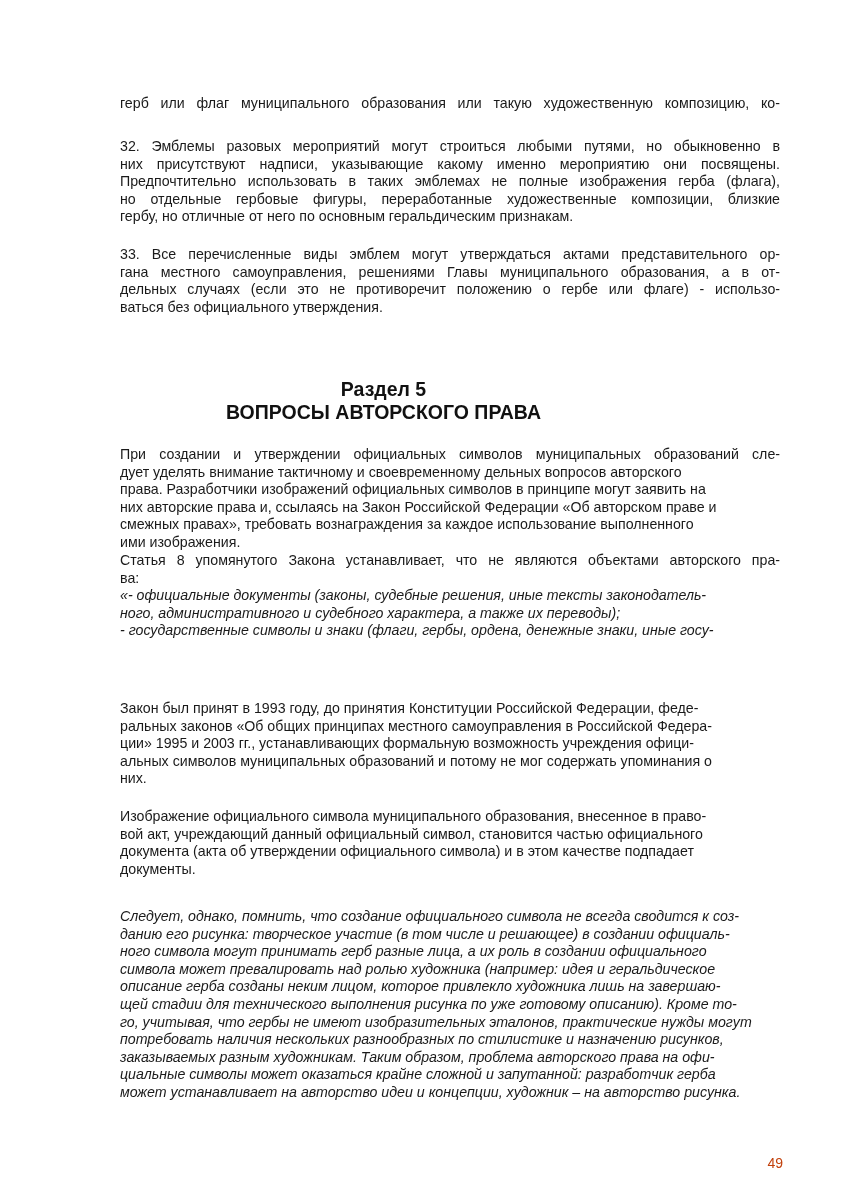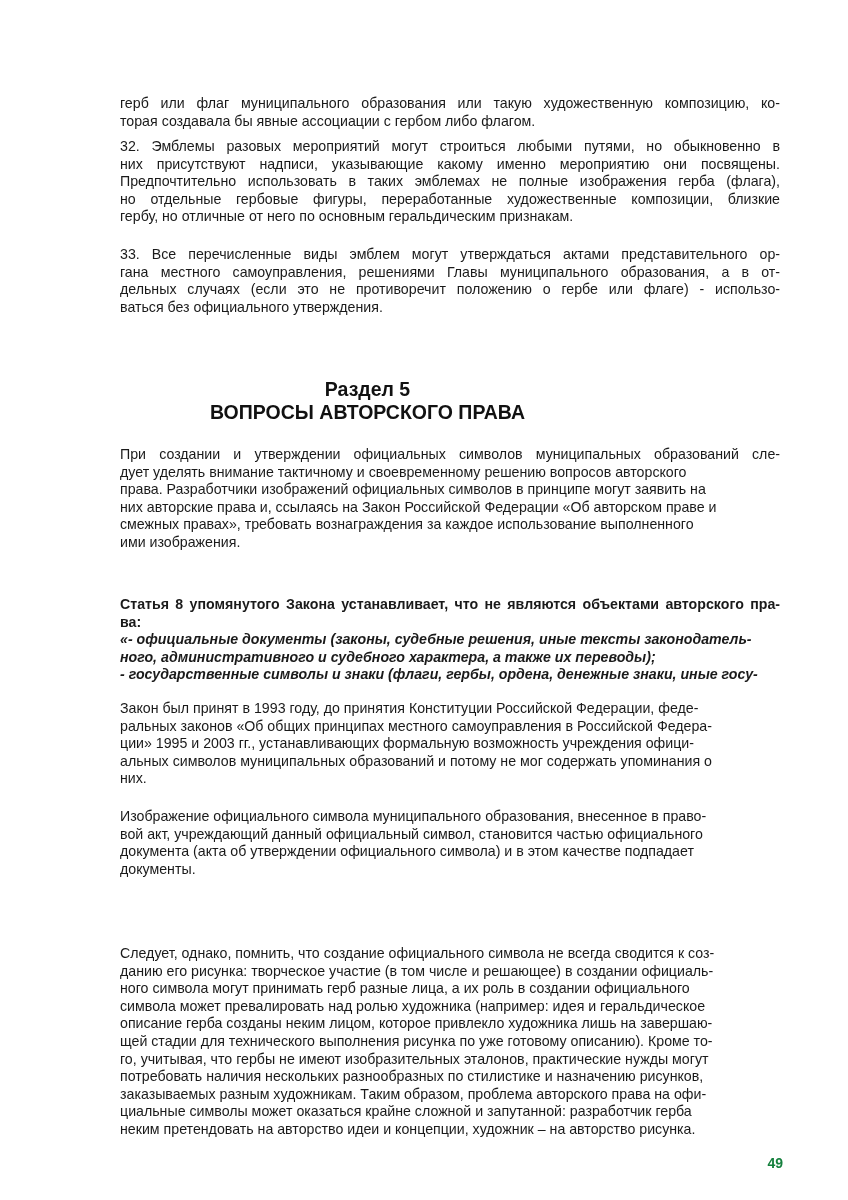--- a/index.html
+++ b/index.html
@@ -2,33 +2,32 @@
 <html><head>
 <meta charset="utf-8">
 <style>
   html, body { margin: 0; padding: 0; background: #ffffff; }
   body { width: 848px; height: 1200px; position: relative; overflow: hidden;
          font-family: "Liberation Sans", sans-serif; color: #1a1a1a; }
   .page { position: absolute; left: 0; top: 0; width: 848px; height: 1200px; }
   .block { position: absolute; left: 120px; width: 660px; font-size: 14.2px; line-height: 17.6px; }
   .line { display: block; white-space: nowrap; }
   .jl { display: block; text-align: justify; text-align-last: justify; white-space: normal; }
-  .heading { position: absolute; left: 0; width: 735px; text-align: center; font-weight: bold;
+  .heading { position: absolute; left: 16px; width: 735px; text-align: center; font-weight: bold;
              font-size: 19.5px; line-height: 22px; color: #111; }
   .italic { font-style: italic; }
-  .pagenum { position: absolute; right: 65px; top: 1155px; font-size: 14px; color: #15803d; font-weight: bold; }
+  .pagenum { position: absolute; right: 65px; top: 1155px; font-size: 14px; color: #c2410c; }
 </style>
 </head>
 <body>
 
 <div class="page">
 
   <div class="block" style="top:95px;">
     <span class="jl">герб или флаг муниципального образования или такую художественную композицию, ко-</span>
-    <span class="line">торая создавала бы явные ассоциации с гербом либо флагом.</span>
   </div>
 
   <div class="block" style="top:138px;">
     <span class="jl">32. Эмблемы разовых мероприятий могут строиться любыми путями, но обыкновенно в</span>
     <span class="jl">них присутствуют надписи, указывающие какому именно мероприятию они посвящены.</span>
     <span class="jl">Предпочтительно использовать в таких эмблемах не полные изображения герба (флага),</span>
     <span class="jl">но отдельные гербовые фигуры, переработанные художественные композиции, близкие</span>
     <span class="line">гербу, но отличные от него по основным геральдическим признакам.</span>
   </div>
 
@@ -37,28 +36,28 @@
     <span class="jl">гана местного самоуправления, решениями Главы муниципального образования, а в от-</span>
     <span class="jl">дельных случаях (если это не противоречит положению о гербе или флаге) - использо-</span>
     <span class="line">ваться без официального утверждения.</span>
   </div>
 
   <div class="heading" style="top:378px;">Раздел 5</div>
   <div class="heading" style="top:401px;">ВОПРОСЫ АВТОРСКОГО ПРАВА</div>
 
   <div class="block" style="top:446px;">
     <span class="jl">При создании и утверждении официальных символов муниципальных образований сле-</span>
-    <span class="line">дует уделять внимание тактичному и своевременному решению вопросов авторского</span>
+    <span class="line">дует уделять внимание тактичному и своевременному дельных вопросов авторского</span>
     <span class="line">права. Разработчики изображений официальных символов в принципе могут заявить на</span>
     <span class="line">них авторские права и, ссылаясь на Закон Российской Федерации «Об авторском праве и</span>
     <span class="line">смежных правах», требовать вознаграждения за каждое использование выполненного</span>
     <span class="line">ими изображения.</span>
   </div>
 
-  <div class="block" style="top:596px;font-weight:bold;">
+  <div class="block" style="top:552px;">
     <span class="jl">Статья 8 упомянутого Закона устанавливает, что не являются объектами авторского пра-</span>
     <span class="line">ва:</span>
     <span class="line italic">«- официальные документы (законы, судебные решения, иные тексты законодатель-</span>
     <span class="line italic">ного, административного и судебного характера, а также их переводы);</span>
     <span class="line italic">- государственные символы и знаки (флаги, гербы, ордена, денежные знаки, иные госу-</span>
   </div>
 
   <div class="block" style="top:700px;">
     <span class="line">Закон был принят в 1993 году, до принятия Конституции Российской Федерации, феде-</span>
     <span class="line">ральных законов «Об общих принципах местного самоуправления в Российской Федера-</span>
@@ -67,28 +66,28 @@
     <span class="line">них.</span>
   </div>
 
   <div class="block" style="top:808px;">
     <span class="line">Изображение официального символа муниципального образования, внесенное в право-</span>
     <span class="line">вой акт, учреждающий данный официальный символ, становится частью официального</span>
     <span class="line">документа (акта об утверждении официального символа) и в этом качестве подпадает</span>
     <span class="line">документы.</span>
   </div>
 
-  <div class="block" style="top:945px;">
+  <div class="block" style="top:908px;font-style:italic;">
     <span class="line">Следует, однако, помнить, что создание официального символа не всегда сводится к соз-</span>
     <span class="line">данию его рисунка: творческое участие (в том числе и решающее) в создании официаль-</span>
     <span class="line">ного символа могут принимать герб разные лица, а их роль в создании официального</span>
     <span class="line">символа может превалировать над ролью художника (например: идея и геральдическое</span>
     <span class="line">описание герба созданы неким лицом, которое привлекло художника лишь на завершаю-</span>
     <span class="line">щей стадии для технического выполнения рисунка по уже готовому описанию). Кроме то-</span>
     <span class="line">го, учитывая, что гербы не имеют изобразительных эталонов, практические нужды могут</span>
     <span class="line">потребовать наличия нескольких разнообразных по стилистике и назначению рисунков,</span>
     <span class="line">заказываемых разным художникам. Таким образом, проблема авторского права на офи-</span>
     <span class="line">циальные символы может оказаться крайне сложной и запутанной: разработчик герба</span>
-    <span class="line">неким претендовать на авторство идеи и концепции, художник – на авторство рисунка.</span>
+    <span class="line">может устанавливает на авторство идеи и концепции, художник – на авторство рисунка.</span>
   </div>
 
   <div class="pagenum">49</div>
 </div>
 
 </body></html>

